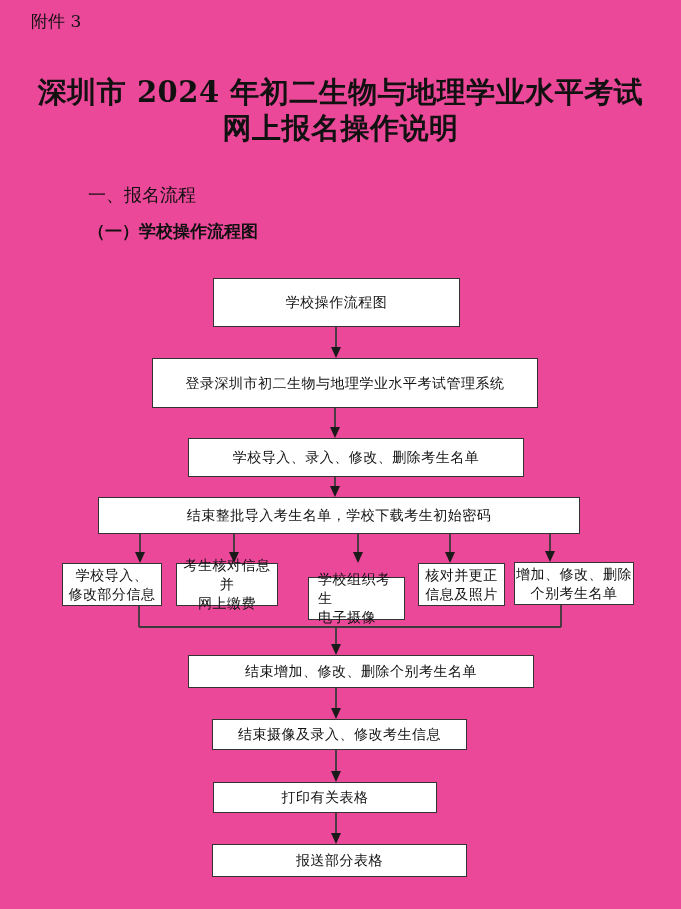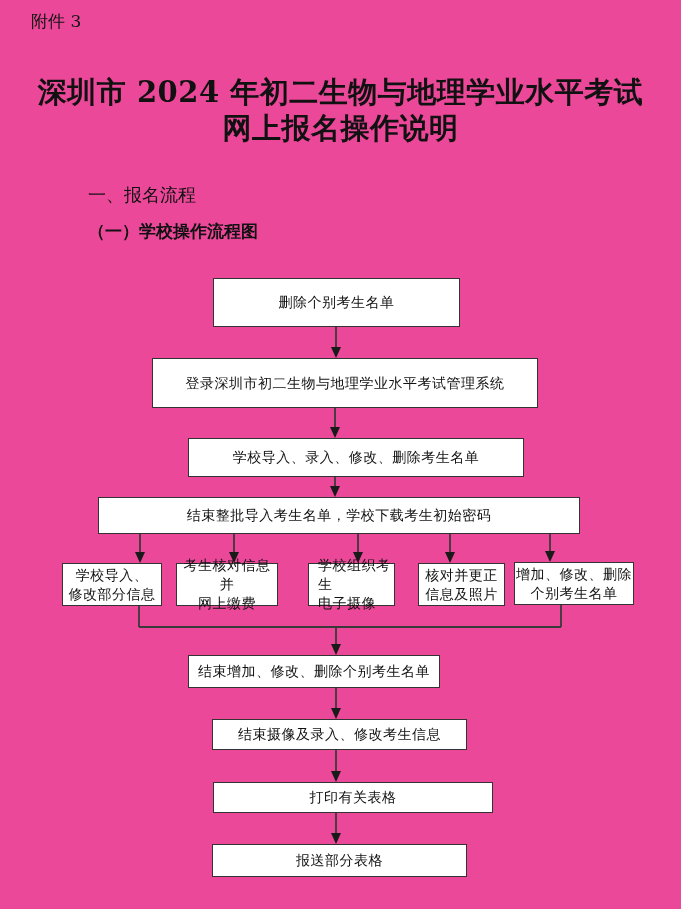--- a/index.html
+++ b/index.html
@@ -70,26 +70,26 @@
     justify-content: flex-start;
     text-align: left;
     padding-left: 9px;
   }
   .b0  { left: 213px; top: 278px; width: 247px; height: 49px; }
   .b1  { left: 152px; top: 358px; width: 386px; height: 50px; }
   .b2  { left: 188px; top: 438px; width: 336px; height: 39px; }
   .b3  { left: 98px;  top: 497px; width: 482px; height: 37px; font-family: Liberation Serif, serif; }
   .b4  { left: 62px;  top: 563px; width: 100px; height: 43px; }
   .b5  { left: 176px; top: 563px; width: 102px; height: 43px; }
-  .b6  { left: 308px; top: 563px; width: 87px;  height: 43px; }
+  .b6  { left: 308px; top: 577px; width: 97px;  height: 43px; }
   .b7  { left: 418px; top: 563px; width: 87px;  height: 43px; }
   .b8  { left: 514px; top: 562px; width: 120px; height: 43px; }
-  .b9  { left: 188px; top: 655px; width: 252px; height: 33px; }
+  .b9  { left: 188px; top: 655px; width: 346px; height: 33px; }
   .b10 { left: 212px; top: 719px; width: 255px; height: 31px; }
-  .b11 { left: 213px; top: 782px; width: 280px; height: 31px; }
+  .b11 { left: 213px; top: 782px; width: 224px; height: 31px; }
   .b12 { left: 212px; top: 844px; width: 255px; height: 33px; }
   .connectors {
     position: absolute;
     left: 0;
     top: 0;
     z-index: 1;
     pointer-events: none;
   }
   .connectors line { stroke: #3a3a3a; stroke-width: 1.8; }
   .connectors polygon { fill: #1a1a1a; }
@@ -140,21 +140,21 @@
     <line x1="336" y1="688" x2="336" y2="710"></line>
     <polygon points="331,708 341,708 336,719"></polygon>
 
     <line x1="336" y1="750" x2="336" y2="773"></line>
     <polygon points="331,771 341,771 336,782"></polygon>
 
     <line x1="336" y1="813" x2="336" y2="835"></line>
     <polygon points="331,833 341,833 336,844"></polygon>
   </svg>
 
-  <div class="fbox b0">删除个别考生名单</div>
+  <div class="fbox b0">学校操作流程图</div>
   <div class="fbox b1">登录深圳市初二生物与地理学业水平考试管理系统</div>
   <div class="fbox b2">学校导入、录入、修改、删除考生名单</div>
   <div class="fbox b3">结束整批导入考生名单，学校下载考生初始密码</div>
   <div class="fbox b4">学校导入、
 修改部分信息</div>
   <div class="fbox b5">考生核对信息并
 网上缴费</div>
   <div class="fbox b6 left">学校组织考生
 电子摄像</div>
   <div class="fbox b8">增加、修改、删除

